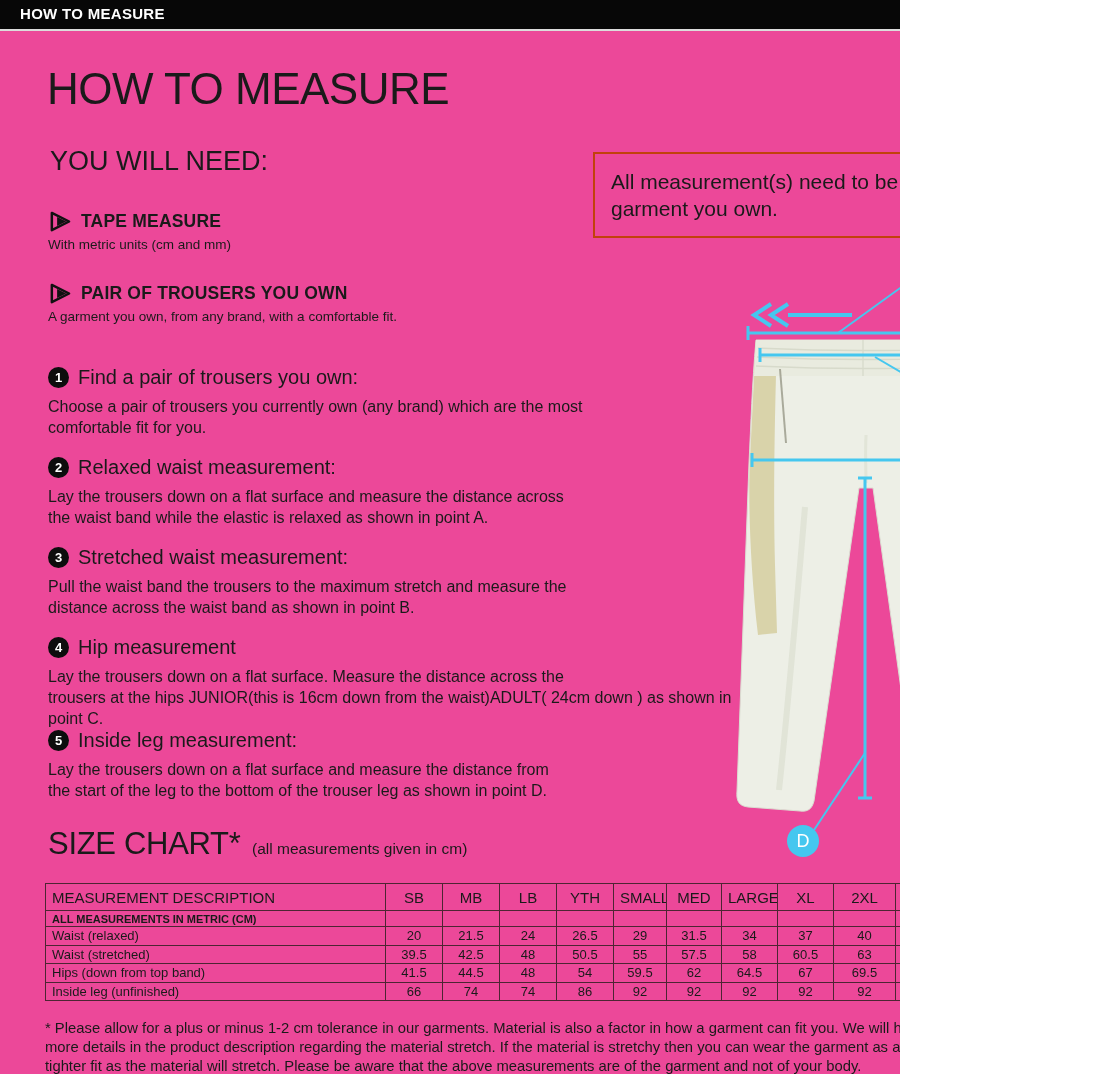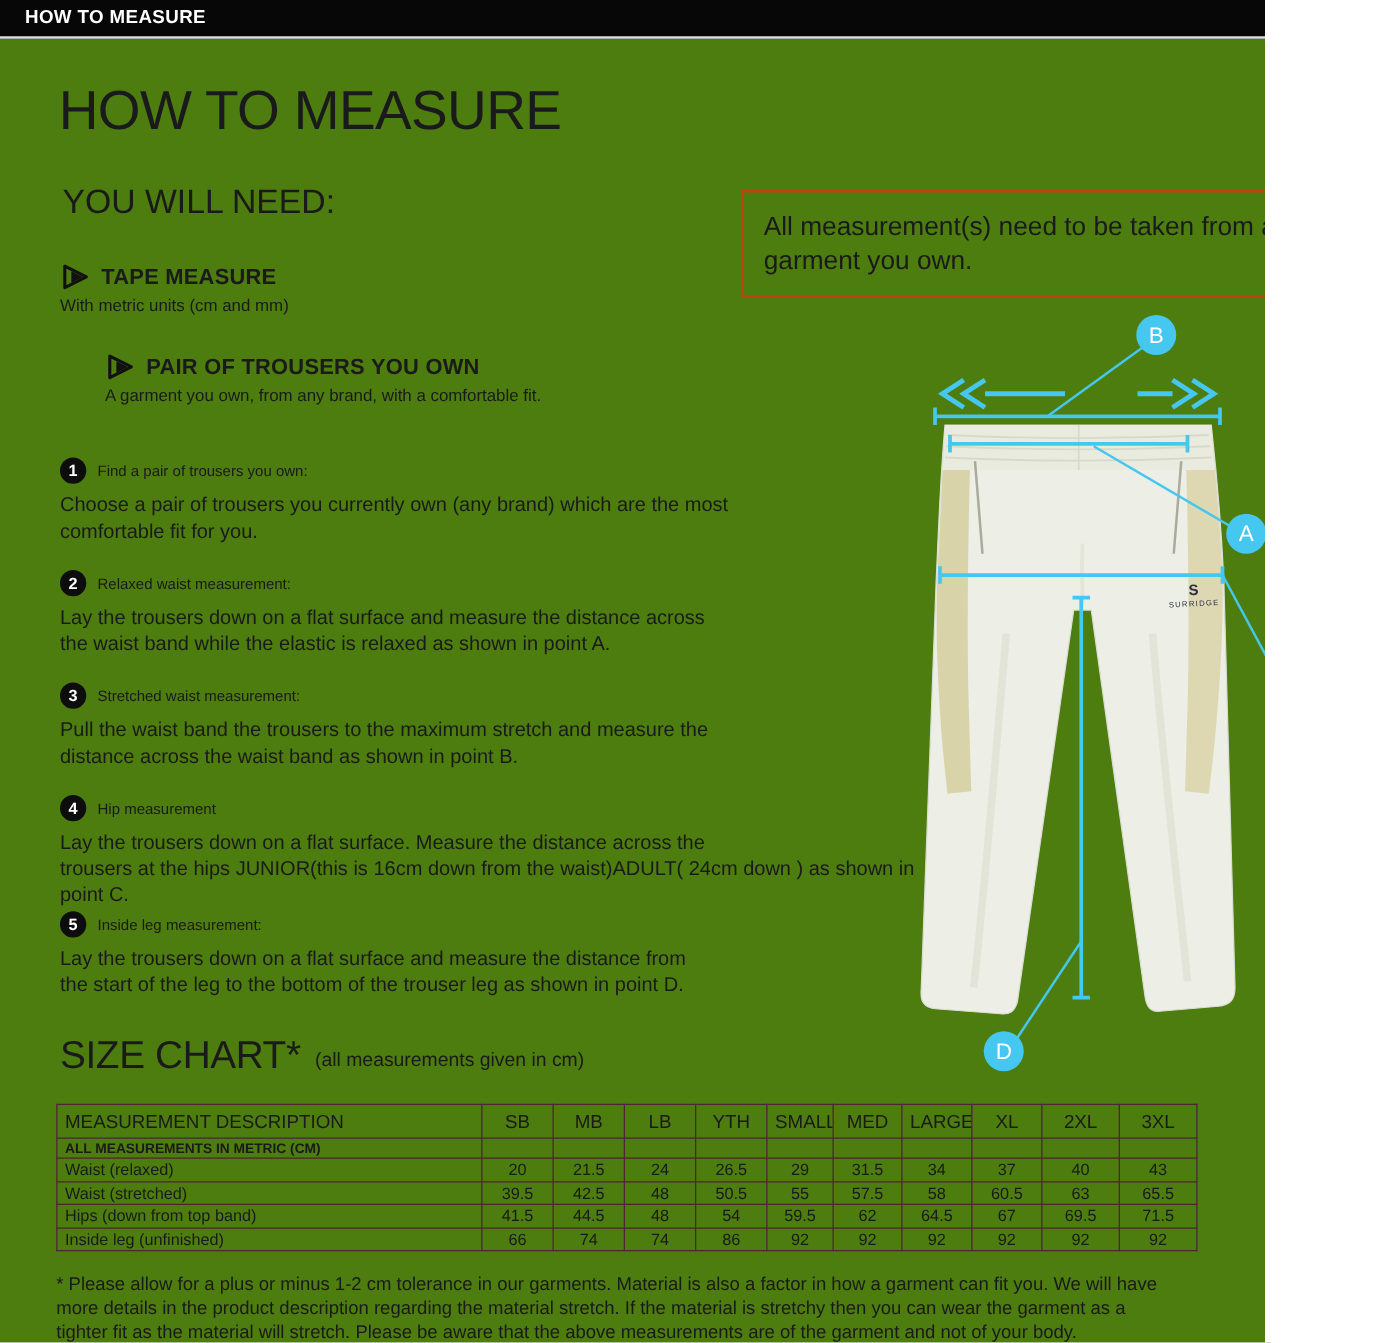--- a/index.html
+++ b/index.html
@@ -1,17 +1,17 @@
 <!DOCTYPE html>
 <html><head>
 <meta charset="utf-8">
 <style>
   html,body{margin:0;padding:0;background:#fff;}
   body{font-family:"Liberation Sans",sans-serif;color:#1a1a1a;}
-  .page{position:relative;width:1012px;height:1074px;background:#4d7c0f;overflow:hidden;}
+  .page{position:relative;width:900px;height:1074px;background:#ec4899;overflow:hidden;}
 
   
   .topbar{position:absolute;left:0;top:0;width:1120px;height:29px;background:#070707;border-bottom:2px solid #dcdcdc;}
   .topbar-title{position:absolute;left:20px;top:5px;color:#fff;font-size:15px;font-weight:700;letter-spacing:.3px;}
   .topbar-logo{position:absolute;right:16px;top:1px;color:#fff;text-align:center;line-height:1;}
   .topbar-logo .s-mark{font-size:15px;font-weight:700;display:block;}
   .topbar-logo .s-word{font-size:5px;letter-spacing:1.5px;display:block;margin-top:1px;}
 
   
   .h1{position:absolute;left:47px;top:64px;font-size:44px;font-weight:400;letter-spacing:-.5px;}
@@ -26,21 +26,21 @@
   .need-item .row{display:flex;align-items:center;gap:10px;}
   .need-label{font-size:17.5px;font-weight:700;letter-spacing:.2px;}
   .need-desc{font-size:13.5px;margin-top:4px;}
   .tri-icon{width:23px;height:23px;display:block;}
 
   
   .step{position:absolute;left:48px;}
   .step-head{display:flex;align-items:center;gap:9px;}
   .step-badge{width:21px;height:21px;border-radius:50%;background:#0d0d0d;color:#fff;
               display:flex;align-items:center;justify-content:center;font-size:13px;font-weight:700;flex:0 0 auto;}
-  .step-title{font-size:12px;font-weight:400;}
+  .step-title{font-size:20px;font-weight:400;}
   .step-body{margin-top:7px;font-size:16px;line-height:1.32;white-space:pre-line;width:720px;}
 
   
   .diagram{position:absolute;left:700px;top:245px;width:420px;height:640px;}
 
   
   .sc-head{position:absolute;left:48px;top:826px;font-size:31px;font-weight:400;letter-spacing:-.3px;}
   .sc-sub{position:absolute;left:252px;top:840px;font-size:15.5px;}
   .sc-table{position:absolute;left:45px;top:883px;border-collapse:collapse;table-layout:fixed;width:912px;}
   .sc-table td,.sc-table th{border:1.6px solid #4d2533;padding:0 6px;overflow:hidden;white-space:nowrap;}
@@ -76,21 +76,21 @@
     <div class="row">
       <svg class="tri-icon" viewBox="0 0 24 24">
         <path d="M4 3 L22 12 L4 21 Z" fill="none" stroke="#111" stroke-width="2.6" stroke-linejoin="round"></path>
         <path d="M9.5 7.2 L19 12 L9.5 16.8 Z" fill="#111"></path>
       </svg>
       <span class="need-label">TAPE MEASURE</span>
     </div>
     <div class="need-desc">With metric units (cm and mm)</div>
   </div>
 
-  <div class="need-item" style="top:282px;margin-left:36px;">
+  <div class="need-item" style="top:282px;">
     <div class="row">
       <svg class="tri-icon" viewBox="0 0 24 24">
         <path d="M4 3 L22 12 L4 21 Z" fill="none" stroke="#111" stroke-width="2.6" stroke-linejoin="round"></path>
         <path d="M9.5 7.2 L19 12 L9.5 16.8 Z" fill="#111"></path>
       </svg>
       <span class="need-label">PAIR OF TROUSERS YOU OWN</span>
     </div>
     <div class="need-desc">A garment you own, from any brand, with a comfortable fit.</div>
   </div>
 

